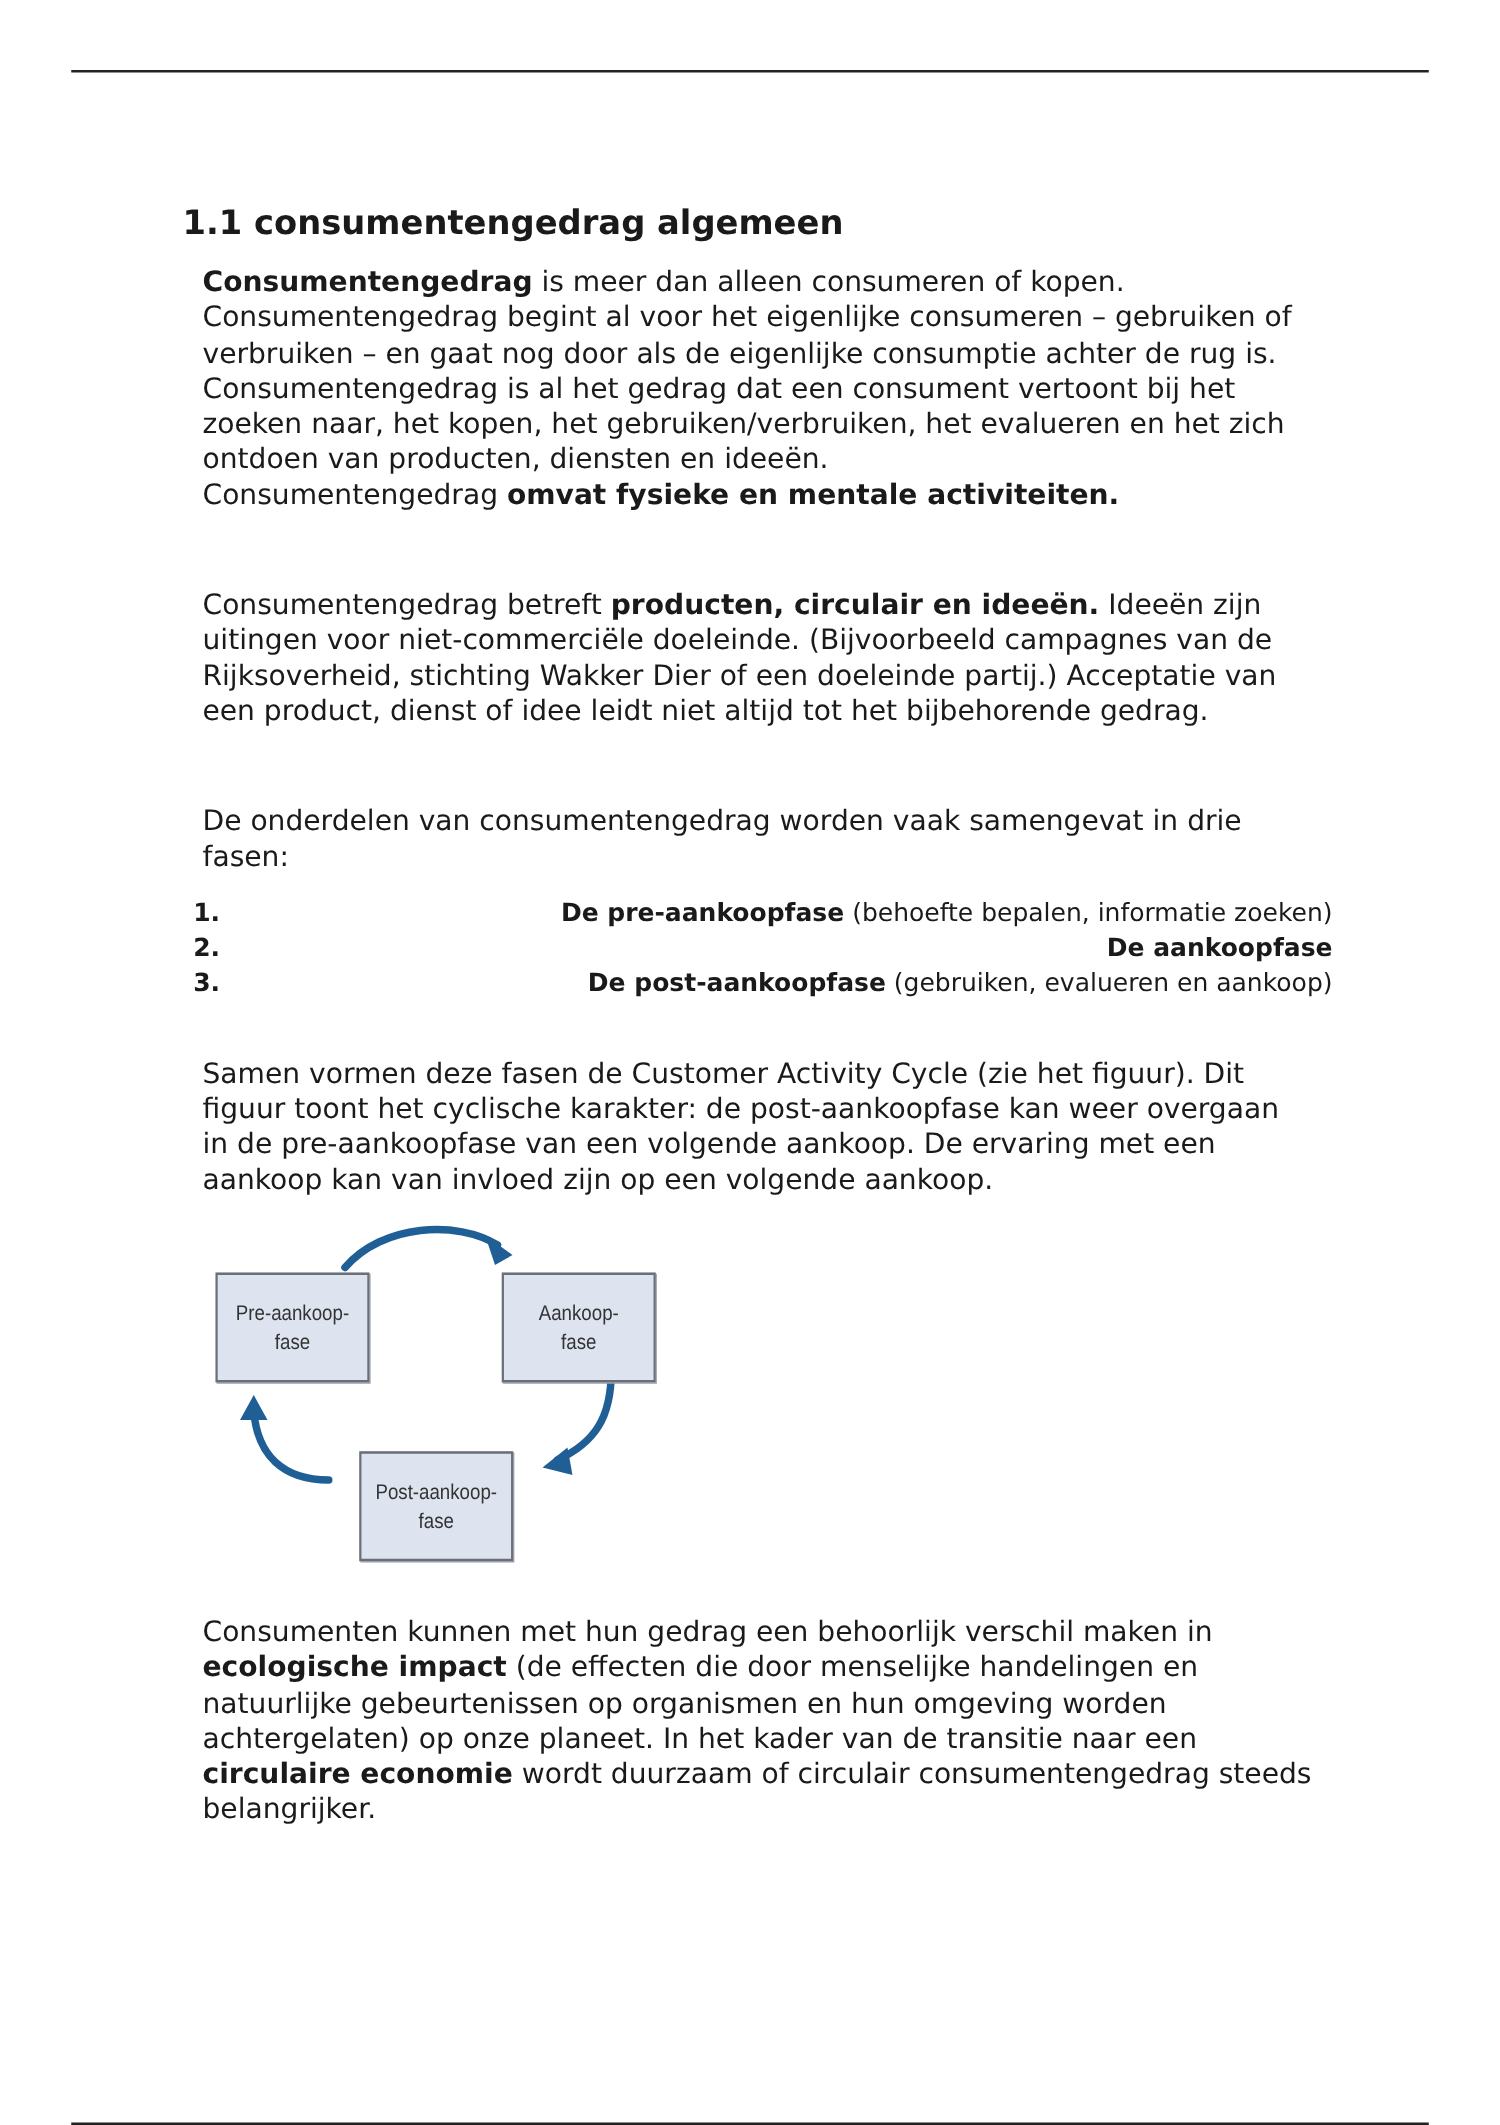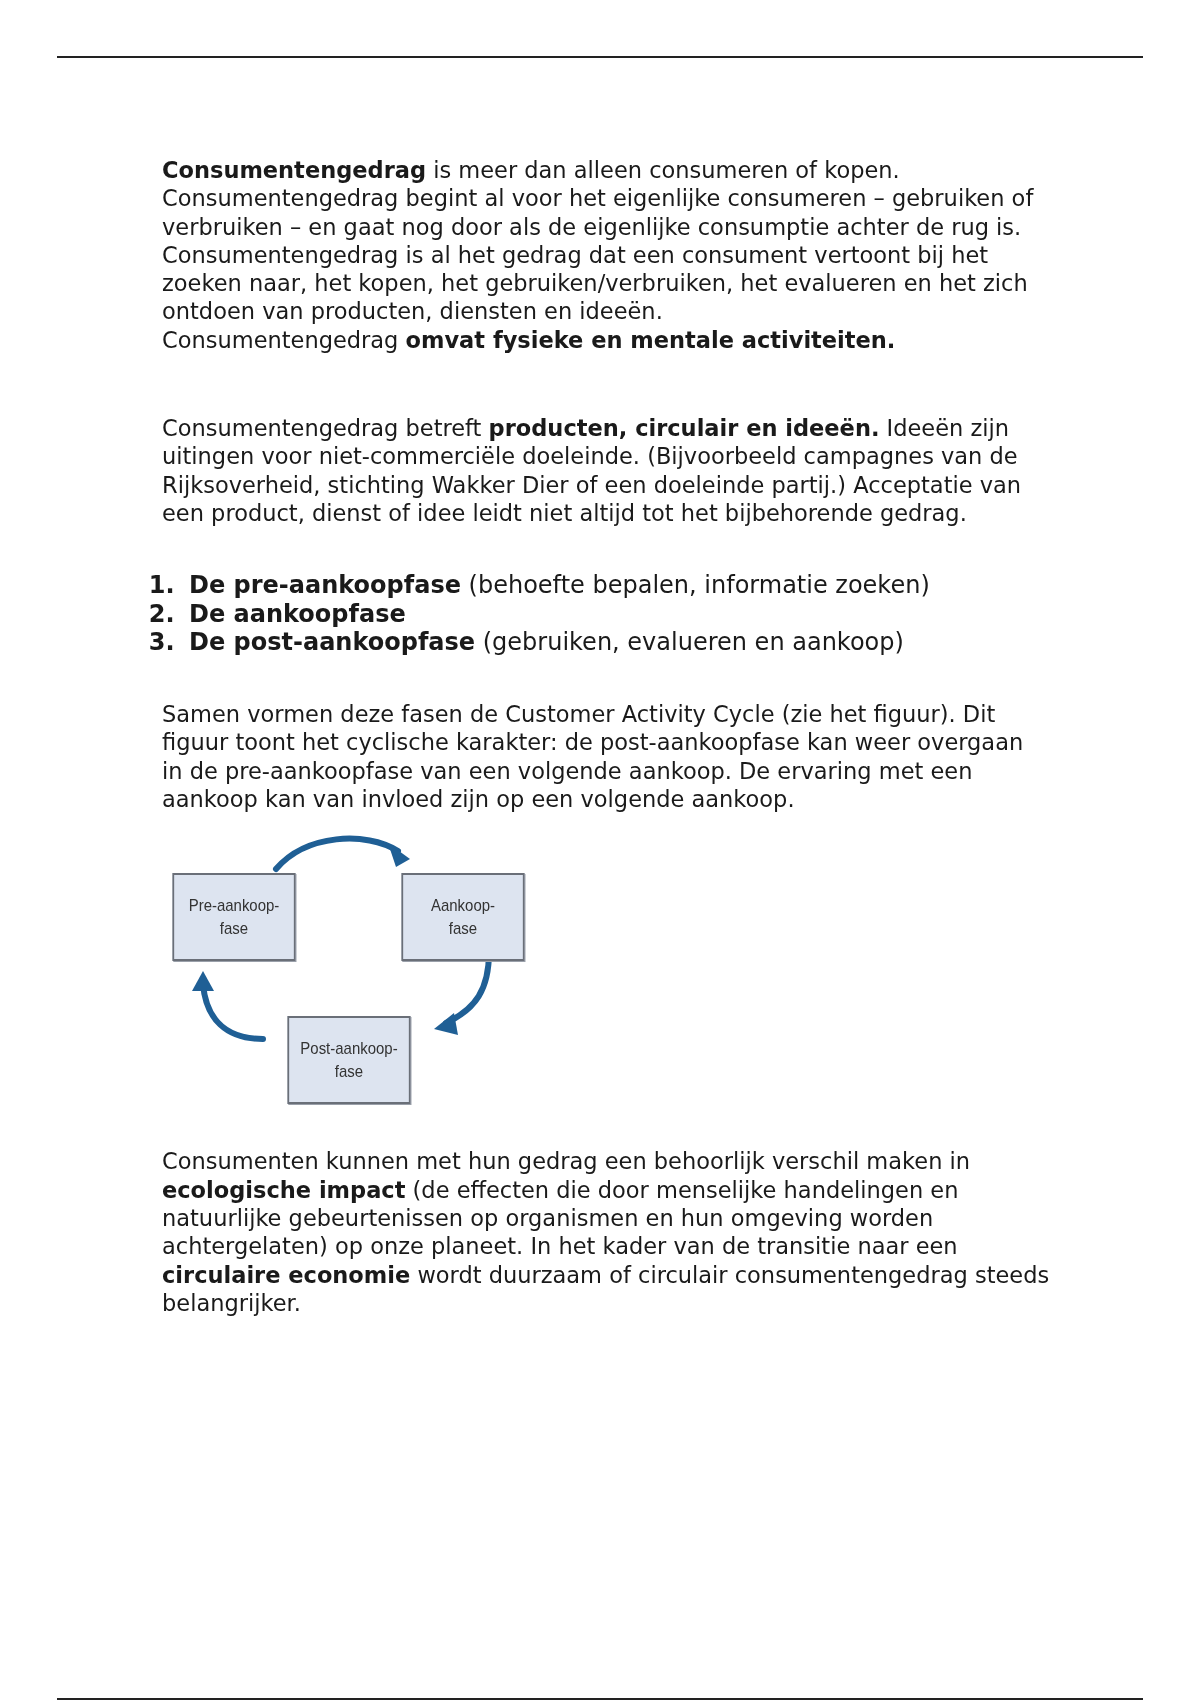--- a/index.html
+++ b/index.html
@@ -5,49 +5,51 @@
   html, body { margin: 0; padding: 0; background: #ffffff; }
   body { width: 1200px; height: 1700px; position: relative; overflow: hidden;
          font-family: "DejaVu Sans", sans-serif; color: #1a1a1a; }
   .rule-top { position: absolute; left: 57px; top: 56px; width: 1086px; height: 2px; background: #222; }
   .rule-bottom { position: absolute; left: 57px; top: 1698px; width: 1086px; height: 2px; background: #222; }
   .content { position: absolute; left: 146px; top: 140px; width: 920px; }
   .h1 { font-size: 27px; font-weight: bold; margin: 0; line-height: 42px; }
   .h2 { font-size: 27px; font-weight: bold; margin: 22px 0 0 0; line-height: 34px; }
   p { margin: 16px; font-size: 22.5px; line-height: 28.3px; }
   .gap { height: 28px; }
-  ol { margin: 0; padding-left: 37px; font-size: 24px; line-height: 28.3px; }
+  ol { margin: 0; padding-left: 37px; font-size: 20px; line-height: 28.3px; text-align: right; }
   ol li { padding-left: 6px; }
   ol li::marker { font-weight: bold; }
   b { font-weight: bold; }
   .figure { position: relative; width: 400px; height: 290px; margin: 0 0 28px 0; }
   .box { position: absolute; background: #dde4f0; border: 2px solid #6a6f78;
          box-shadow: 1px 1px 0 #9aa0aa; display: flex; align-items: center; justify-content: center;
          text-align: center; font-family: "Liberation Sans", sans-serif; font-size: 17px; line-height: 23px; color: #333;
          transform: scaleX(0.88); }
   .box span { display: block; }
   .figure svg { position: absolute; left: 0; top: 0; }
 </style>
 </head>
 <body>
 
 <div class="rule-top"></div>
 
 <div class="content">
+  <h2 class="h2">1.1 consumentengedrag algemeen</h2>
 
   <p>
     <b>Consumentengedrag</b><span> is meer dan alleen consumeren of kopen. Consumentengedrag begint al voor het eigenlijke consumeren – gebruiken of verbruiken – en gaat nog door als de eigenlijke consumptie achter de rug is. Consumentengedrag is al het gedrag dat een consument vertoont bij het zoeken naar, het kopen, het gebruiken/verbruiken, het evalueren en het zich ontdoen van producten, diensten en ideeën.</span><br><span>Consumentengedrag </span><b>omvat fysieke en mentale activiteiten.</b>
   </p>
   <div class="gap"></div>
 
   <p>
     <span>Consumentengedrag betreft </span><b>producten, circulair en ideeën.</b><span> Ideeën zijn uitingen voor niet-commerciële doeleinde. (Bijvoorbeeld campagnes van de Rijksoverheid, stichting Wakker Dier of een doeleinde partij.) Acceptatie van een product, dienst of idee leidt niet altijd tot het bijbehorende gedrag.</span>
   </p>
   <div class="gap"></div>
 
+  <p>De onderdelen van consumentengedrag worden vaak samengevat in drie fasen:</p>
   <ol>
     <li><b>De pre-aankoopfase</b><span> (behoefte bepalen, informatie zoeken)</span></li>
     <li><b>De aankoopfase</b><span></span></li>
     <li><b>De post-aankoopfase</b><span> (gebruiken, evalueren en aankoop)</span></li>
   </ol>
   <div class="gap"></div>
 
   <p>Samen vormen deze fasen de Customer Activity Cycle (zie het figuur). Dit figuur toont het cyclische karakter: de post-aankoopfase kan weer overgaan in de pre-aankoopfase van een volgende aankoop. De ervaring met een aankoop kan van invloed zijn op een volgende aankoop.</p>
 
   <div class="figure">

